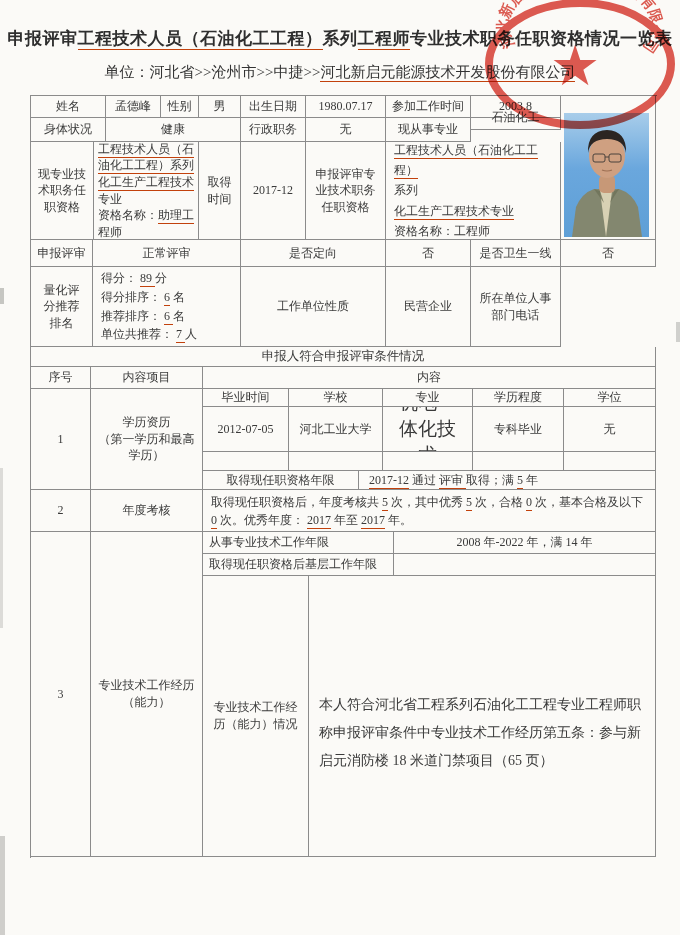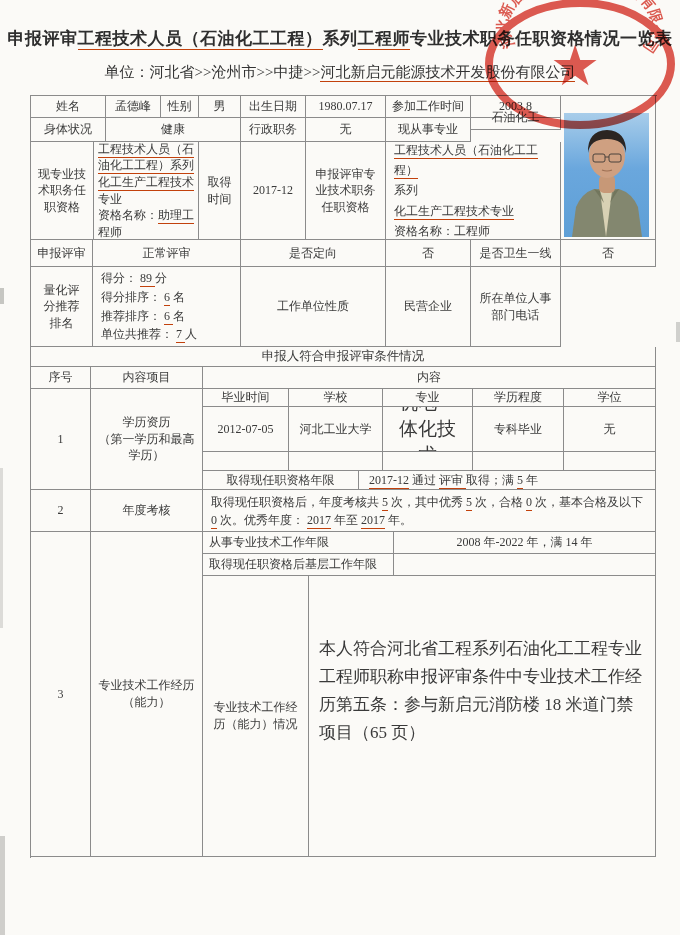--- a/index.html
+++ b/index.html
@@ -154,21 +154,21 @@
           <div>专业技术工作经历</div>
           <div>（能力）</div>
         </div>
     </div>
     <div class="cell L" style="left:172px;top:436px;width:191px;height:22px;padding:0 6px">从事专业技术工作年限</div>
     <div class="cell" style="left:363px;top:436px;width:262px;height:22px">2008 年-2022 年，满 14 年</div>
     <div class="cell L" style="left:172px;top:458px;width:191px;height:22px;padding:0 6px">取得现任职资格后基层工作年限</div>
     <div class="cell" style="left:363px;top:458px;width:262px;height:22px"></div>
     <div class="cell" style="left:172px;top:480px;width:106px;height:281px;padding:0 8px">专业技术工作经历（能力）情况</div>
     <div class="cell L" style="left:278px;top:480px;width:347px;height:281px;padding:0 10px;align-items:flex-start">
-      <div class="tx" style="margin-top:59px;line-height:28px;font-size:17px">本人符合河北省工程系列石油化工工程专业工程师职称申报评审条件中专业技术工作经历第五条：参与新启元消防楼 18 米道门禁项目（65 页）</div>
+      <div class="tx" style="margin-top:115px;line-height:28px;font-size:14px">本人符合河北省工程系列石油化工工程专业工程师职称申报评审条件中专业技术工作经历第五条：参与新启元消防楼 18 米道门禁项目（65 页）</div>
     </div>
 
   </div>
 
   <svg class="stamp" viewBox="0 0 206 146" xmlns="http://www.w3.org/2000/svg">
     <g opacity="0.82">
       <ellipse cx="102" cy="72" rx="91" ry="61" fill="none" stroke="#d8382c" stroke-width="8"></ellipse>
       <text x="97" y="93" text-anchor="middle" font-size="56" fill="#d8382c">★</text>
       <defs>
         <path id="sealArc" d="M 36.8 53 A 72 45 0 1 1 167.2 53" fill="none"></path>

